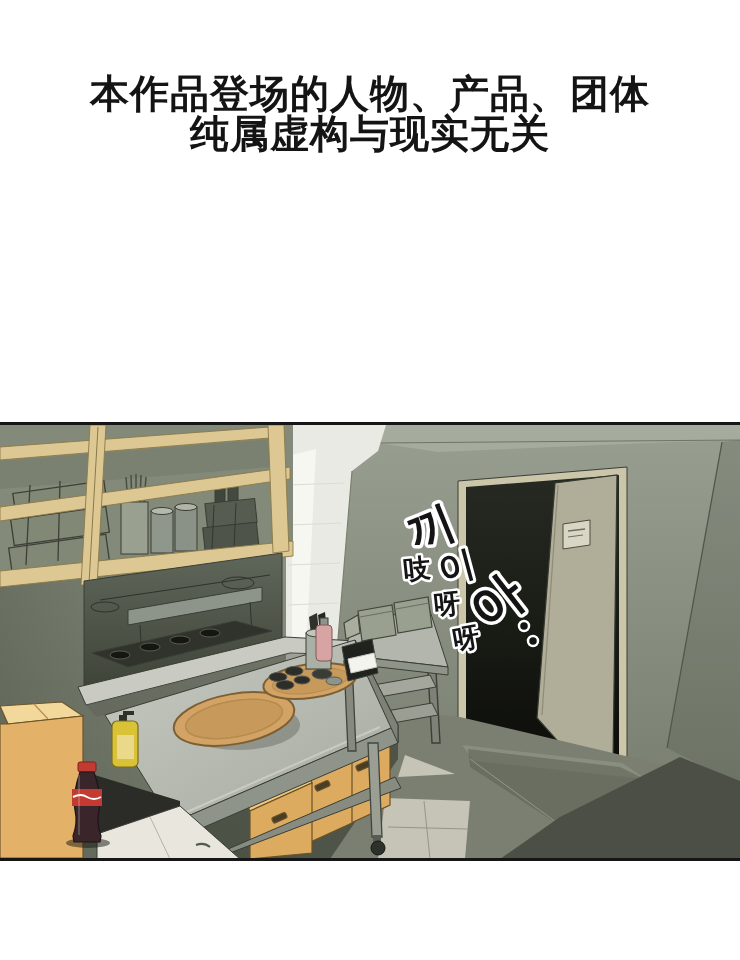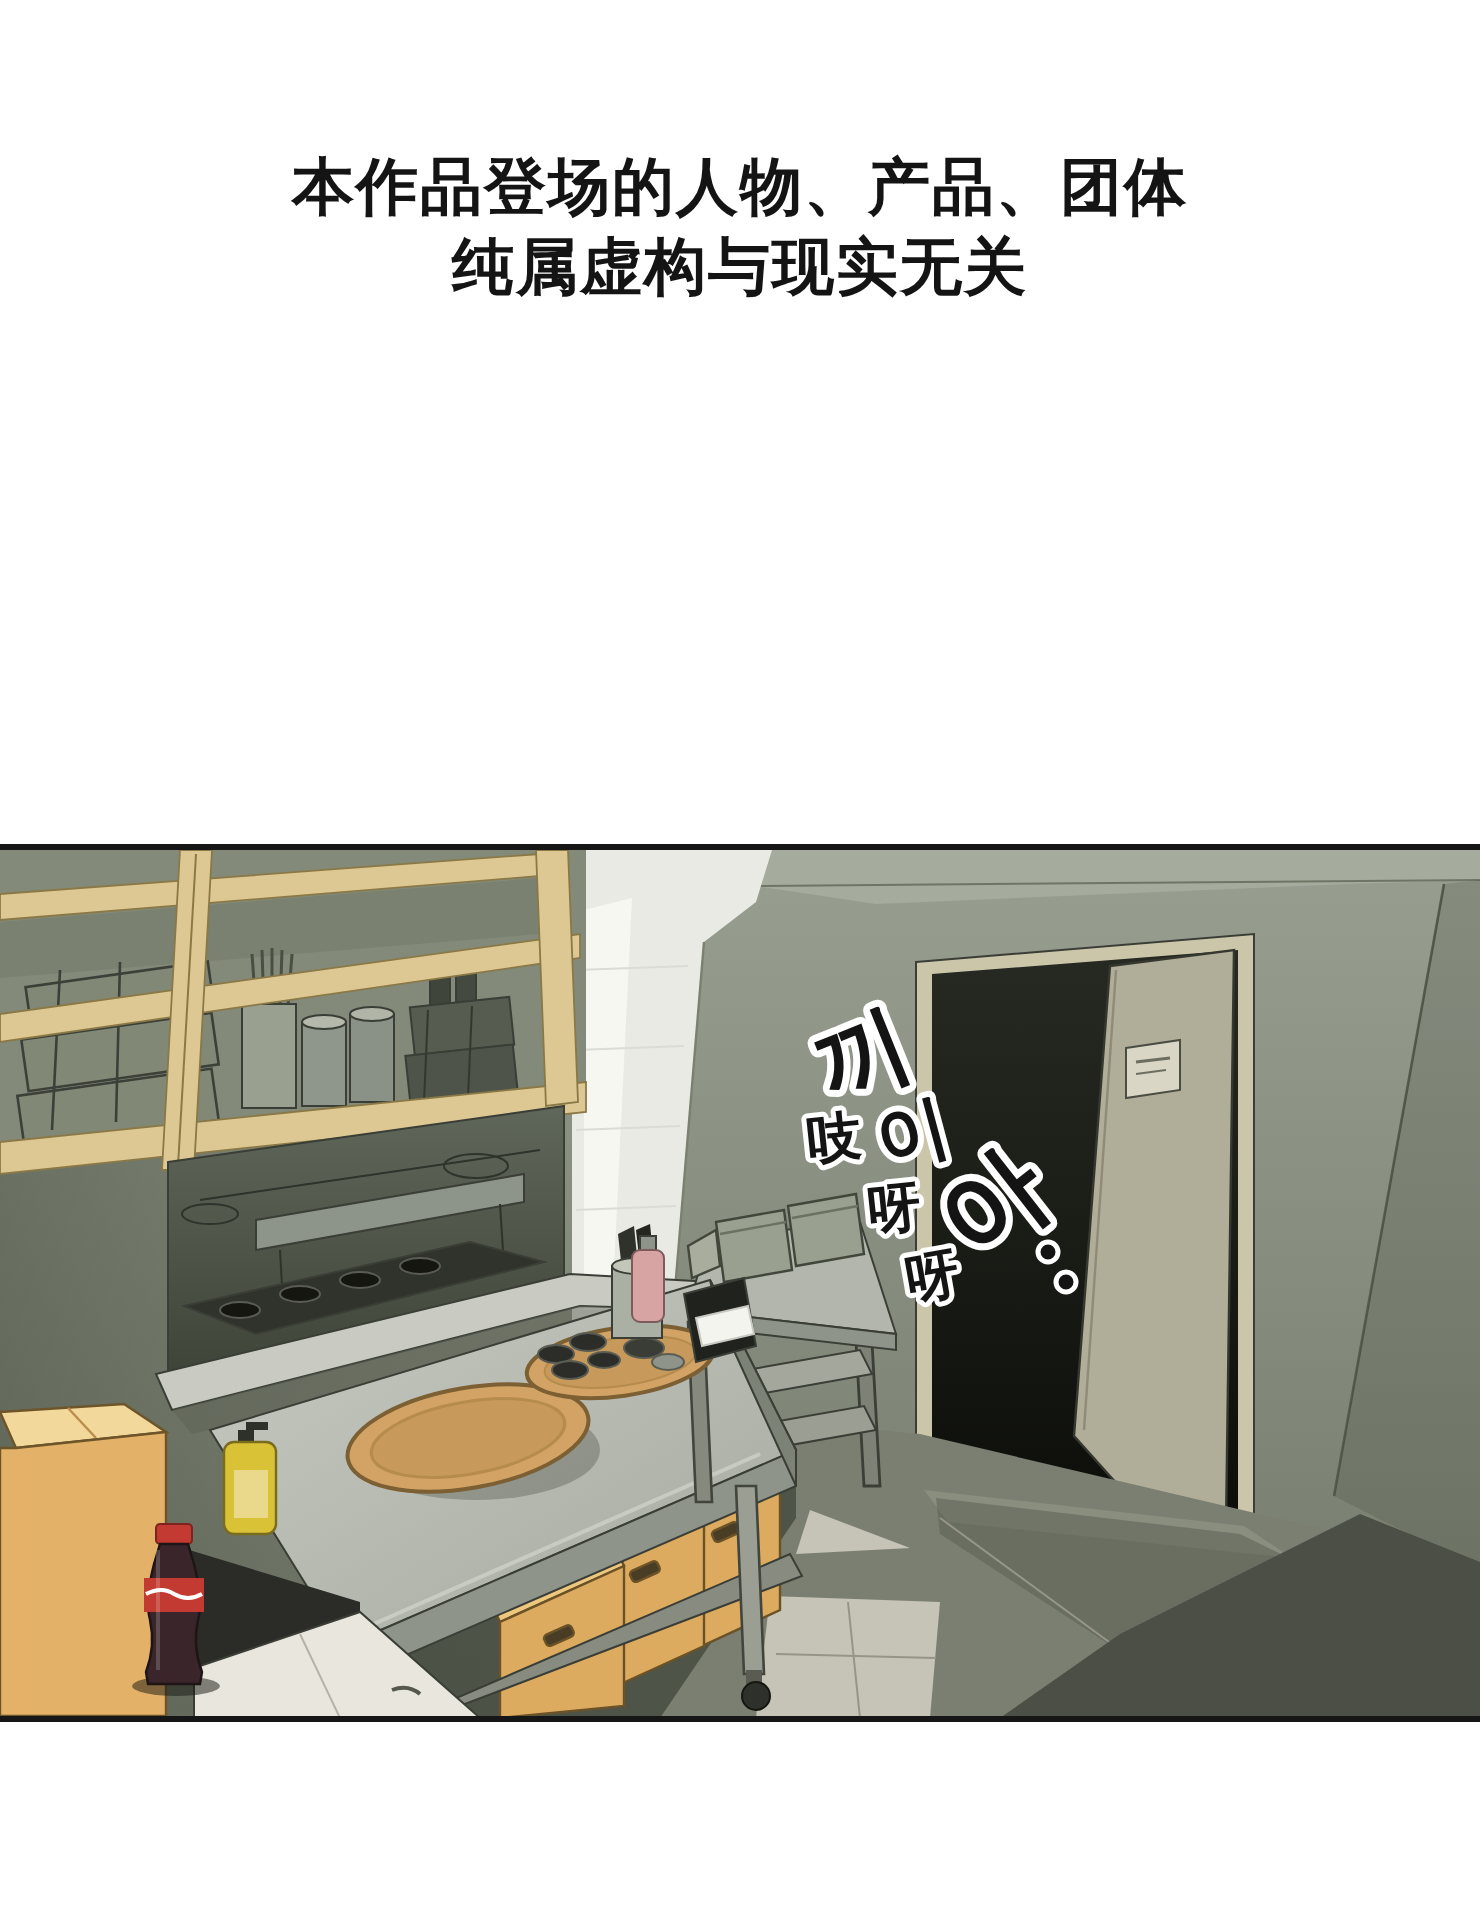--- a/index.html
+++ b/index.html
@@ -1,19 +1,19 @@
 <!DOCTYPE html>
 <html><head>
 <meta charset="utf-8">
 <style>
   html,body{margin:0;padding:0;background:#ffffff;}
   .page{position:relative;width:740px;height:960px;background:#ffffff;overflow:hidden;
         font-family:"DejaVu Sans",sans-serif;}
   .disclaimer{position:absolute;top:74px;left:0;width:740px;text-align:center;
-              color:#141414;font-weight:600;font-size:31px;line-height:40px;letter-spacing:1px;}
+              color:#141414;font-weight:600;font-size:39px;line-height:40px;letter-spacing:1px;}
   .panel{position:absolute;top:422px;left:0;width:740px;height:433px;
          border-top:3px solid #161616;border-bottom:3px solid #161616;overflow:hidden;background:#858b7c;}
   svg{display:block;}
   .sfx{font-family:"DejaVu Sans",sans-serif;font-weight:bold;stroke:#ffffff;
        paint-order:stroke;stroke-linejoin:round;text-anchor:middle;}
   .sfx-kor-1{font-size:46px;stroke-width:7px;}
   .sfx-kor-2{font-size:36px;stroke-width:6px;}
   .sfx-kor-3{font-size:52px;stroke-width:7px;}
   .sfx-chi{font-size:27px;stroke-width:5px;}
   .ol{stroke:#3a3e36;stroke-width:1;}

